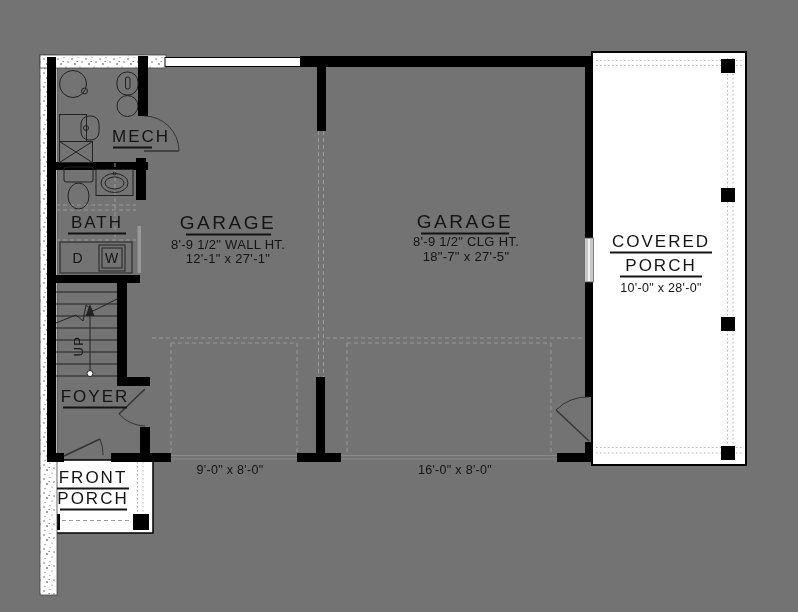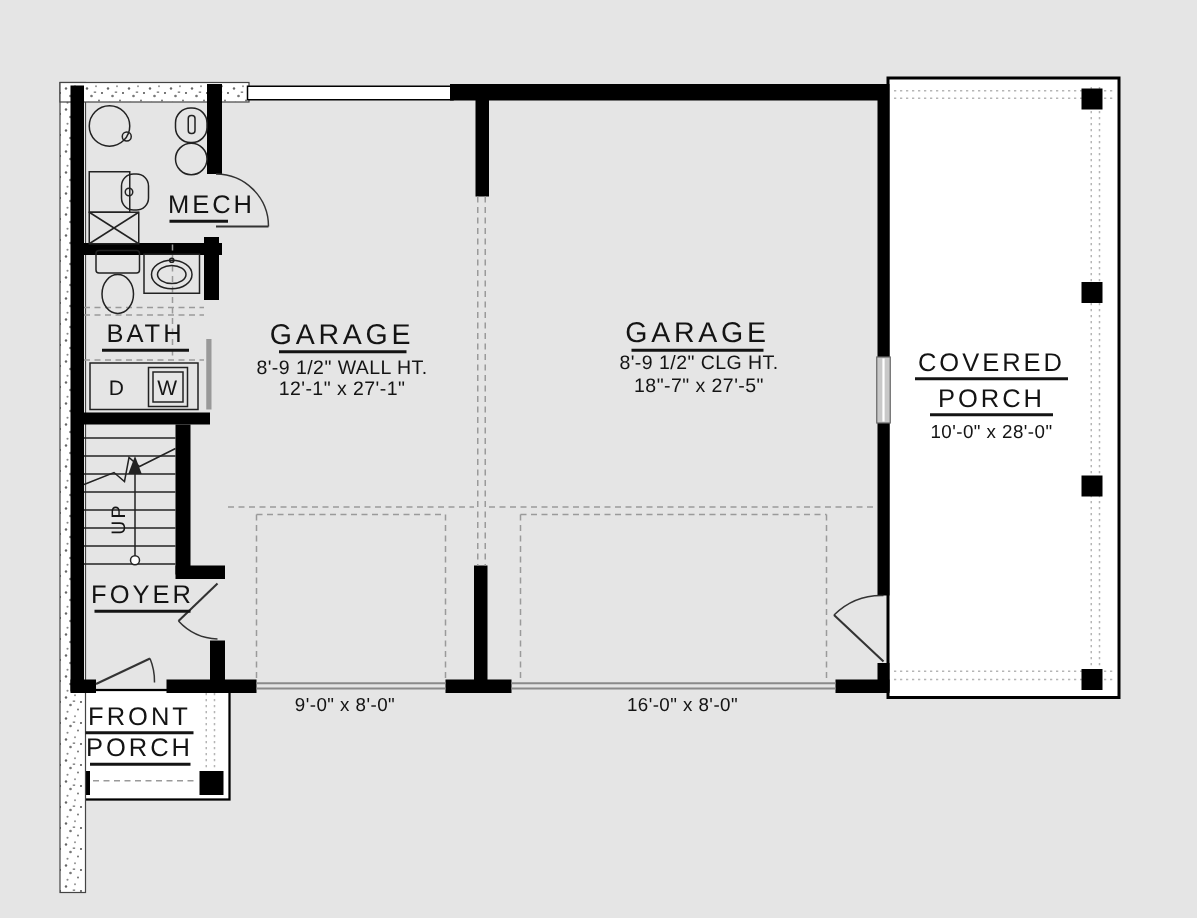--- a/index.html
+++ b/index.html
@@ -1,16 +1,16 @@
 <!DOCTYPE html>
 <html><head>
 <meta charset="utf-8">
 <style>
   html,body{margin:0;padding:0;background:#ffffff;width:798px;height:612px;overflow:hidden;}
-  #plan-wrap{position:relative;width:798px;height:612px;background:#e5e5e5;}
+  #plan-wrap{position:relative;width:798px;height:612px;background:#737373;}
   svg{display:block;}
   svg text{font-family:"Liberation Sans","DejaVu Sans",sans-serif;fill:#141414;}
   .rn  {font-size:19px;letter-spacing:2.5px;}
   .rns {font-size:17px;letter-spacing:2px;}
   .sub {font-size:13px;letter-spacing:.3px;}
   .dim {font-size:12.5px;letter-spacing:.3px;}
   .app {font-size:14px;letter-spacing:1px;}
   .up  {font-size:13px;letter-spacing:1.5px;}
   .wall{fill:#000;stroke:none;}
   .fix{fill:none;stroke:#222;stroke-width:1;}

